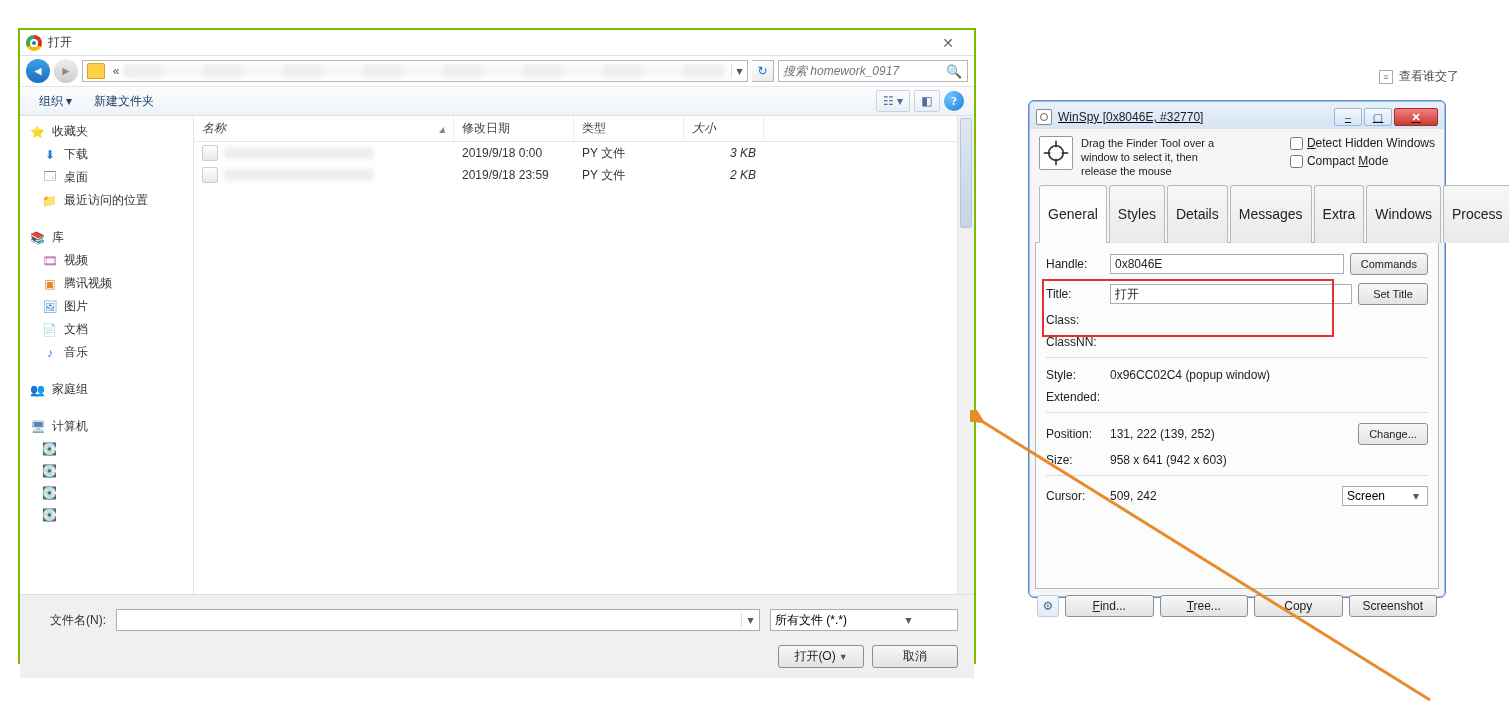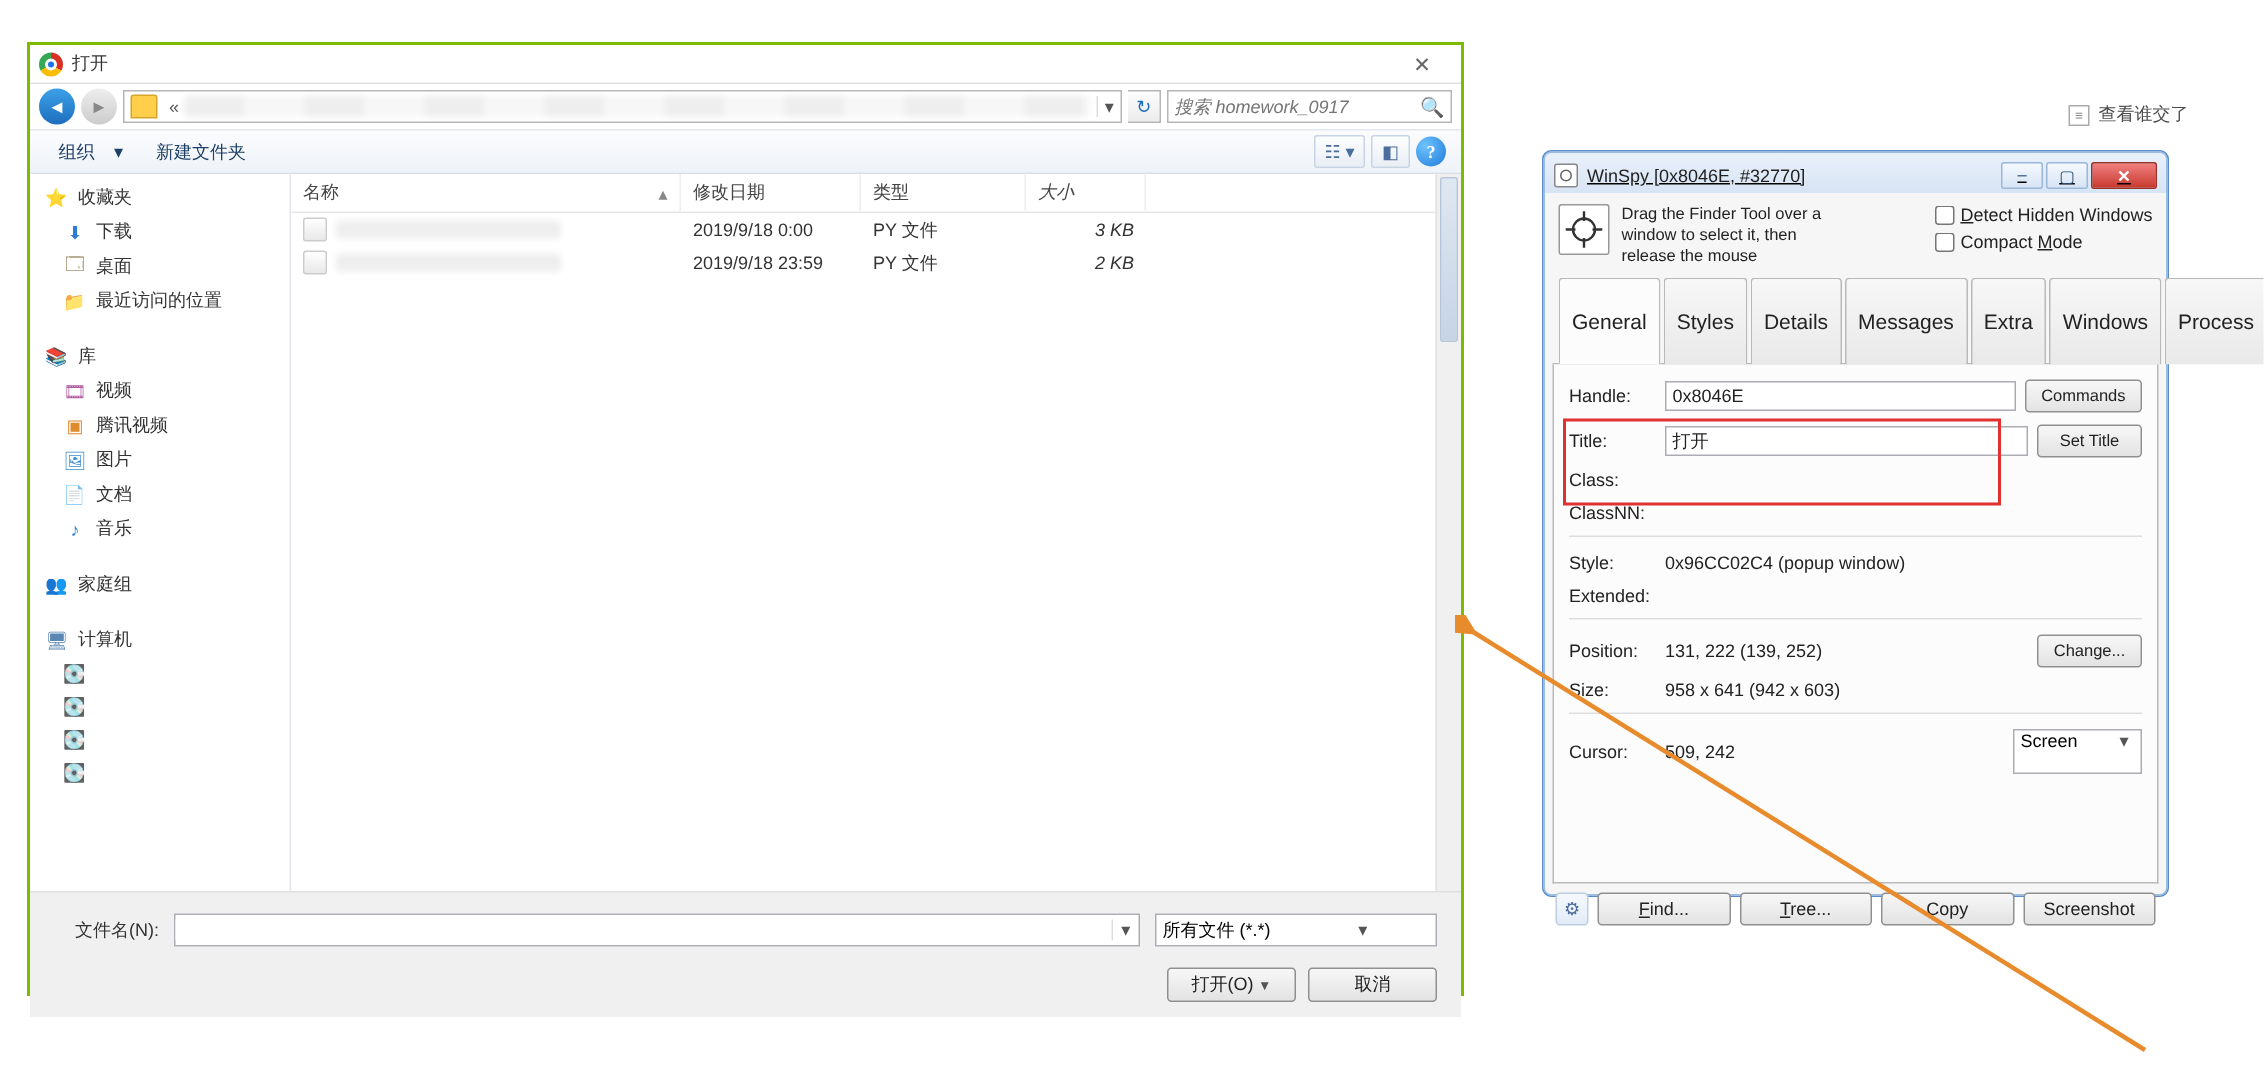--- a/index.html
+++ b/index.html
@@ -17,34 +17,34 @@
   .path-box{flex:1;height:22px;border:1px solid #b5b5b5;display:flex;align-items:center;background:#fff;}
   .path-box .folder{width:18px;height:16px;background:#ffcf4b;border:1px solid #d4a62a;border-radius:2px 2px 0 0;margin:0 4px;}
   .path-box .chev{width:14px;text-align:center;color:#555;}
   .path-box .blur{flex:1;height:14px;background:repeating-linear-gradient(90deg,#eee 0 40px,#f7f7f7 40px 80px);filter:blur(2px);border-radius:3px;margin-right:4px;}
   .path-box .dd{width:16px;text-align:center;color:#555;border-left:1px solid #ddd;}
   .refresh{width:22px;height:22px;border:1px solid #b5b5b5;border-left:none;display:flex;align-items:center;justify-content:center;color:#1e6fbf;background:linear-gradient(#fdfdfd,#ececec);}
   .search-box{width:190px;height:22px;border:1px solid #b5b5b5;display:flex;align-items:center;padding:0 4px;background:#fff;}
   .search-box input{flex:1;border:none;outline:none;font-style:italic;color:#777;background:transparent;}
   .search-box .mag{color:#4b8fdf;font-size:13px;}
   .toolbar{height:30px;background:linear-gradient(#fbfcfe,#eef3f8);border-top:1px solid #e0e7ef;border-bottom:1px solid #d8e0ea;display:flex;align-items:center;padding:0 10px;gap:4px;}
-  .toolbar .btn{padding:3px 8px;color:#1d3f66;border:1px solid transparent;border-radius:2px;display:flex;align-items:center;gap:13px;}
+  .toolbar .btn{padding:3px 8px;color:#1d3f66;border:1px solid transparent;border-radius:2px;display:flex;align-items:center;gap:3px;}
   .toolbar .spacer{flex:1;}
   .toolbar .iconbtn{width:34px;height:22px;border:1px solid #c8d4e3;border-radius:2px;background:linear-gradient(#fdfdfe,#e9eff6);display:flex;align-items:center;justify-content:center;color:#4b6e9c;}
   .toolbar .help{width:20px;height:20px;border-radius:50%;background:radial-gradient(circle at 30% 30%,#6fc3ff,#1e7bd9);color:#fff;text-align:center;line-height:20px;font-family:Georgia;font-weight:bold;font-size:12px;}
   .body{display:flex;height:478px;}
   .sidebar{width:174px;border-right:1px solid #e2e6ec;overflow:hidden;padding:4px 0;}
   .sb-item{display:flex;align-items:center;gap:6px;padding:3px 6px 3px 22px;color:#333;}
   .sb-group{padding-left:10px;}
   .sb-item .ic{width:16px;height:16px;display:flex;align-items:center;justify-content:center;font-size:12px;}
   .sb-spacer{height:14px;}
   .list{flex:1;display:flex;flex-direction:column;position:relative;}
   .list-head{height:26px;display:flex;align-items:center;border-bottom:1px solid #e6e6e6;color:#444;}
   .list-head .col{padding:0 8px;border-right:1px solid #eee;height:100%;display:flex;align-items:center;gap:4px;}
-  .c-name{width:260px;} .c-date{width:120px;} .c-type{width:110px;} .c-size{width:80px;justify-content:flex-start;font-style:italic;}
+  .c-name{width:260px;font-style:italic;} .c-date{width:120px;} .c-type{width:110px;} .c-size{width:80px;justify-content:flex-start;font-style:italic;}
   .row{height:22px;display:flex;align-items:center;color:#333;}
   .row .col{padding:0 8px;}
   .row .c-name .icon{width:16px;height:16px;background:linear-gradient(#fff,#e8e8e8);border:1px solid #ccc;border-radius:2px;margin-right:6px;display:inline-block;vertical-align:middle;}
   .row .blurname{display:inline-block;width:150px;height:12px;background:#eee;filter:blur(2px);border-radius:3px;vertical-align:middle;}
   .vscroll{position:absolute;right:0;top:0;bottom:0;width:17px;background:#f0f0f0;border-left:1px solid #e2e2e2;}
   .vscroll .thumb{position:absolute;left:2px;right:2px;top:2px;height:110px;background:linear-gradient(#dfe7f1,#c6d4e6);border:1px solid #b7c5d8;border-radius:2px;}
   .bottom{border-top:1px solid #dfdfdf;background:#f0f0f0;padding:14px 16px 10px;}
   .bottom .row1{display:flex;align-items:center;gap:10px;margin-bottom:14px;}
   .bottom .row1 label{color:#333;min-width:70px;text-align:right;}
   .fn-input{flex:1;height:22px;border:1px solid #abadb3;background:#fff;display:flex;align-items:center;}
@@ -83,21 +83,21 @@
   .redbox{position:absolute;border:2px solid #e03030;pointer-events:none;}
   .sep{height:1px;background:#ddd;margin:6px 0 10px;}
   .ws-bottom{display:flex;gap:6px;padding:6px 4px 0;align-items:center;}
   .gear{width:22px;height:22px;border:1px solid #bfcde0;border-radius:3px;background:linear-gradient(#f5f9fe,#e2ebf6);display:flex;align-items:center;justify-content:center;color:#4b6e9c;}
   
   .arrow{position:absolute;pointer-events:none;}
   
   .toplink{position:absolute;right:50px;top:68px;display:flex;align-items:center;gap:6px;color:#4b4b4b;font-size:13px;}
   .toplink .ic{width:14px;height:14px;border:1px solid #aaa;background:#fff;display:flex;align-items:center;justify-content:center;font-size:9px;color:#888;}
   
-  .combo{height:30px;border:1px solid #abadb3;background:#fff;display:flex;padding:0 4px;min-width:78px;gap:24px;}
+  .combo{height:20px;border:1px solid #abadb3;background:#fff;display:flex;align-items:center;padding:0 4px;min-width:78px;gap:24px;}
   .combo span{flex:1;}
   .combo .dd{width:14px;text-align:center;color:#555;}
   .underline-letter{text-decoration:underline;}
 </style>
 </head>
 <body>
 
 <div class="toplink">
   <span class="ic">≡</span>
   <span>查看谁交了</span>

